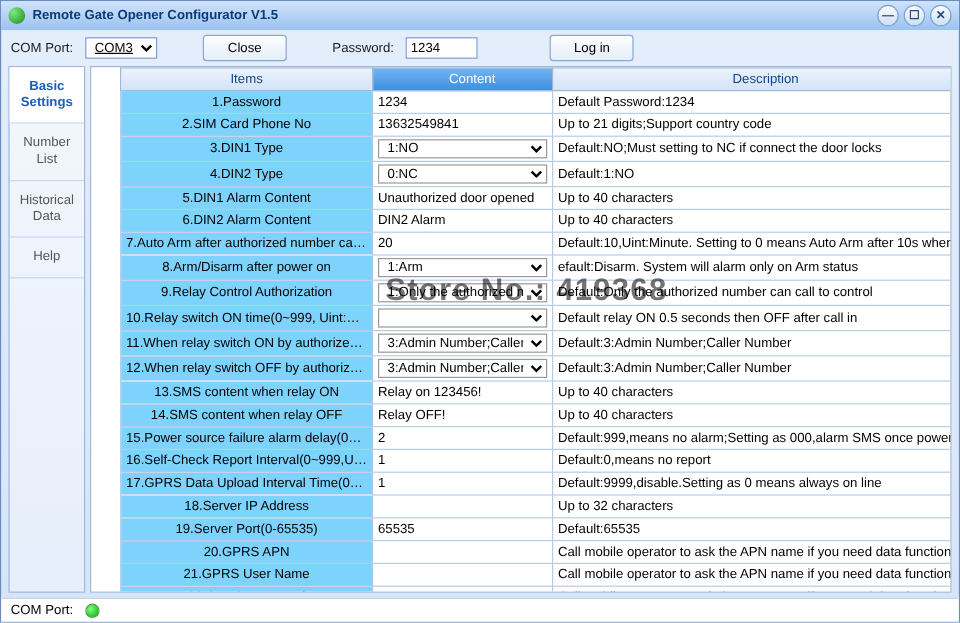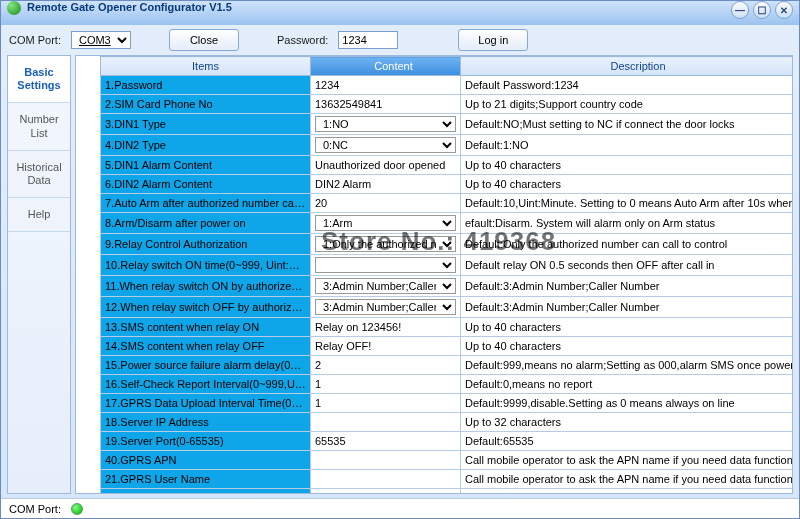--- a/index.html
+++ b/index.html
@@ -1,37 +1,37 @@
 <!DOCTYPE html>
 <html><head>
 <meta charset="utf-8">
 <style>
   * { box-sizing: border-box; }
   body { margin: 0; font-family: Tahoma, Arial, sans-serif; font-size: 11px; background: #fff; }
   .window { width: 800px; height: 519px; background: linear-gradient(#e4eefb,#d6e5f9); border: 1px solid #6a8cc0; display: flex; flex-direction: column; }
-  .titlebar { height: 24px; background: linear-gradient(#cfe3fb,#9bc2ef); display: flex; align-items: flex-start; padding: 0 6px; color: #0a3a78; font-weight: bold; }
+  .titlebar { height: 24px; background: linear-gradient(#cfe3fb,#9bc2ef); display: flex; align-items: center; padding: 0 6px; color: #0a3a78; font-weight: bold; }
   .titlebar .icon { width: 14px; height: 14px; border-radius: 50%; background: radial-gradient(circle at 30% 30%, #7fe87f, #1a8a1a); margin-right: 6px; }
   .titlebar .spacer { flex: 1; }
   .titlebar .wbtn { width: 18px; height: 18px; margin-left: 4px; border-radius: 50%; background: linear-gradient(#fdfdfd,#cddff4); border: 1px solid #7da3d4; display: flex; align-items: center; justify-content: center; font-size: 10px; color: #2a4a7a; cursor: pointer; }
   .toolbar { height: 30px; display: flex; align-items: center; padding: 2px 8px; gap: 10px; }
   .lbl { color: #1a1a1a; }
   select, input[type=text] { font: inherit; border: 1px solid #7a9fcf; background: #fff; height: 18px; padding: 0 3px; }
   .btn { height: 22px; min-width: 70px; padding: 0 14px; background: linear-gradient(#fefefe,#e4edf9); border: 1px solid #8aa9d2; border-radius: 3px; cursor: pointer; font: inherit; }
   .main { flex: 1; display: flex; padding: 0 6px 4px 6px; gap: 4px; overflow: hidden; }
   .sidetabs { width: 64px; background: linear-gradient(#f3f7fd,#e6eefb); border: 1px solid #9fb9db; display: flex; flex-direction: column; }
   .sidetab { padding: 10px 4px; text-align: center; color: #555; border-bottom: 1px solid #c7d7ee; cursor: pointer; line-height: 1.2; }
   .sidetab.active { color: #1a5fbf; font-weight: bold; background: #fff; }
   .actioncol { width: 78px; display: flex; flex-direction: column; gap: 24px; padding-top: 30px; }
   .actioncol .btn { min-width: 76px; padding: 0 4px; }
   .gridwrap { flex: 1; border: 1px solid #9fb9db; background: #fff; overflow: hidden; display: flex; flex-direction: column; }
   table { border-collapse: collapse; width: 100%; table-layout: fixed; margin-left: 24px; }
   th { background: linear-gradient(#eaf2fd,#d3e3f8); border: 1px solid #9fb9db; padding: 3px 4px; font-weight: normal; color: #114488; }
   th.content { background: linear-gradient(#6fb3f2,#3d8fe0); color: #fff; padding-left: 20px; }
   td { border: 1px solid #b8cbe4; padding: 2px 4px; height: 19px; white-space: nowrap; overflow: hidden; text-overflow: ellipsis; }
-  td.item { background: #0ea5e9; }
+  td.item { background: #7dd3fc; text-align: center; }
   .cellselect { width: 100%; height: 16px; border: 1px solid #999; font: inherit; }
   .statusbar { height: 20px; background: #fff; border-top: 1px solid #b8cbe4; display: flex; align-items: center; padding: 0 8px; gap: 10px; }
   .led { width: 12px; height: 12px; border-radius: 50%; background: radial-gradient(circle at 35% 35%, #7dff7d, #00b000); border: 1px solid #5a9a5a; }
   .watermark { position: absolute; pointer-events: none; color: rgba(0,0,0,.55); font-size: 26px; font-weight: bold; left: 320px; top: 225px; letter-spacing: 1px; }
   .winrel { position: relative; }
 </style>
 </head>
 <body>
 
 <div class="window winrel">
@@ -169,21 +169,21 @@
               <td class="item">18.Server IP Address</td>
               <td></td>
               <td>Up to 32 characters</td>
             </tr>
             <tr>
               <td class="item">19.Server Port(0-65535)</td>
               <td>65535</td>
               <td>Default:65535</td>
             </tr>
             <tr>
-              <td class="item">40.GPRS APN</td>
+              <td class="item">20.GPRS APN</td>
               <td></td>
               <td>Call mobile operator to ask the APN name if you need data function</td>
             </tr>
             <tr>
               <td class="item">21.GPRS User Name</td>
               <td></td>
               <td>Call mobile operator to ask the APN name if you need data function</td>
             </tr>
             <tr>
               <td class="item">22.GPRS Password</td>

